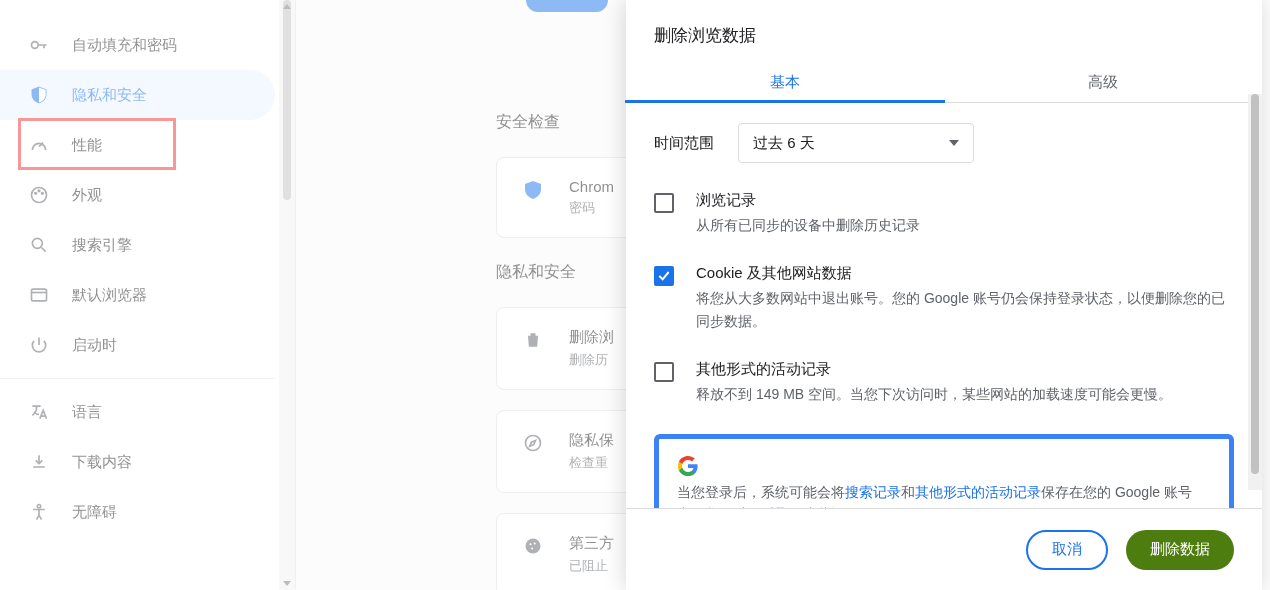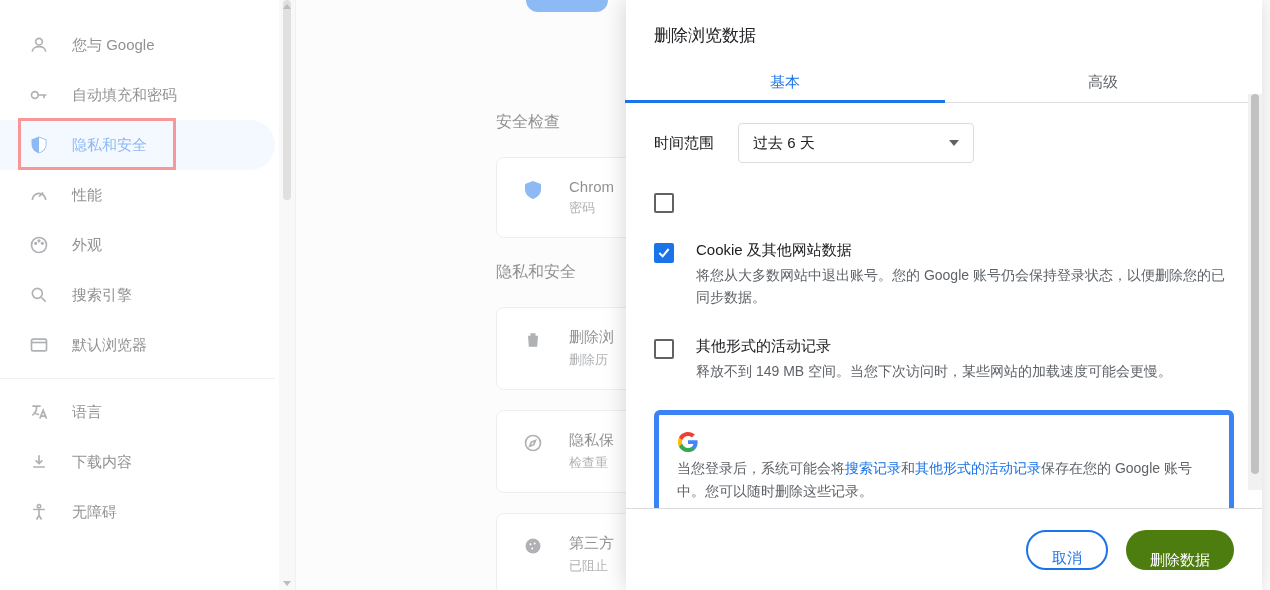--- a/index.html
+++ b/index.html
@@ -240,21 +240,21 @@
     padding:0 28px;
     gap:18px;
     border-top:1px solid #dadce0;
   }
   .btn {
     height:40px;
     padding:0 24px;
     border-radius:20px;
     font-size:15px;
     cursor:pointer;
-    display:flex;align-items:flex-end;justify-content:center;
+    display:flex;align-items:center;justify-content:center;
   }
   .btn.outline {
     border:2px solid #1a73e8;
     color:#1a73e8;
     background:#fff;
   }
   .btn.fill {
     background:#4d7c0f;
     color:#fff;
     border:none;
@@ -271,29 +271,20 @@
 </style>
 </head>
 <body>
 
 <div class="page">
 
   <div class="sidebar">
     <div class="side-item">
       <span class="icon">
           <svg viewBox="0 0 24 24">
-            <circle cx="12" cy="8" r="4"></circle>
-            <path d="M4 20c0-4 4-6 8-6s8 2 8 6"></path>
-          </svg>
-        </span>
-      <span>您与 Google</span>
-    </div>
-    <div class="side-item">
-      <span class="icon">
-          <svg viewBox="0 0 24 24">
             <circle cx="7" cy="12" r="4"></circle>
             <path d="M11 12h10M18 12v4"></path>
           </svg>
         </span>
       <span>自动填充和密码</span>
     </div>
     <div class="side-item active">
       <span class="icon">
           <svg viewBox="0 0 24 24">
             <path d="M12 3l8 3v5c0 5-3 8-8 10-5-2-8-5-8-10V6z" fill="#1a73e8" stroke="#1a73e8"></path>
@@ -332,20 +323,29 @@
       <span>搜索引擎</span>
     </div>
     <div class="side-item">
       <span class="icon">
           <svg viewBox="0 0 24 24">
             <rect x="3" y="5" width="18" height="14" rx="2"></rect>
             <path d="M3 9h18"></path>
           </svg>
         </span>
       <span>默认浏览器</span>
+    </div>
+    <div class="side-item">
+      <span class="icon">
+          <svg viewBox="0 0 24 24">
+            <path d="M12 3v9"></path>
+            <path d="M6 7a8 8 0 1 0 12 0"></path>
+          </svg>
+        </span>
+      <span>启动时</span>
     </div>
     <div class="side-sep"></div>
     <div class="side-item">
       <span class="icon">
           <svg viewBox="0 0 24 24">
             <path d="M4 5h10M9 5v2c0 4-2 7-5 9M6 12c2 2 4 3 6 3"></path>
             <path d="M13 20l4-10 4 10M14.5 17h5"></path>
           </svg>
         </span>
       <span>语言</span>
@@ -442,20 +442,24 @@
       <div class="time-row">
         <span class="time-label">时间范围</span>
         <div class="select">
           <span>过去 6 天</span>
           <span class="chev"></span>
         </div>
       </div>
 
       <div class="opt-row">
         <div class="chk"></div>
+        <div class="opt-text">
+          <div class="ot1">浏览记录</div>
+          <div class="ot2">从所有已同步的设备中删除历史记录</div>
+        </div>
       </div>
 
       <div class="opt-row">
         <div class="chk checked">
           <svg viewBox="0 0 24 24" width="16" height="16" fill="none" stroke-width="3">
               <path d="M5 12l5 5 9-11"></path>
             </svg>
         </div>
         <div class="opt-text">
           <div class="ot1">Cookie 及其他网站数据</div>

